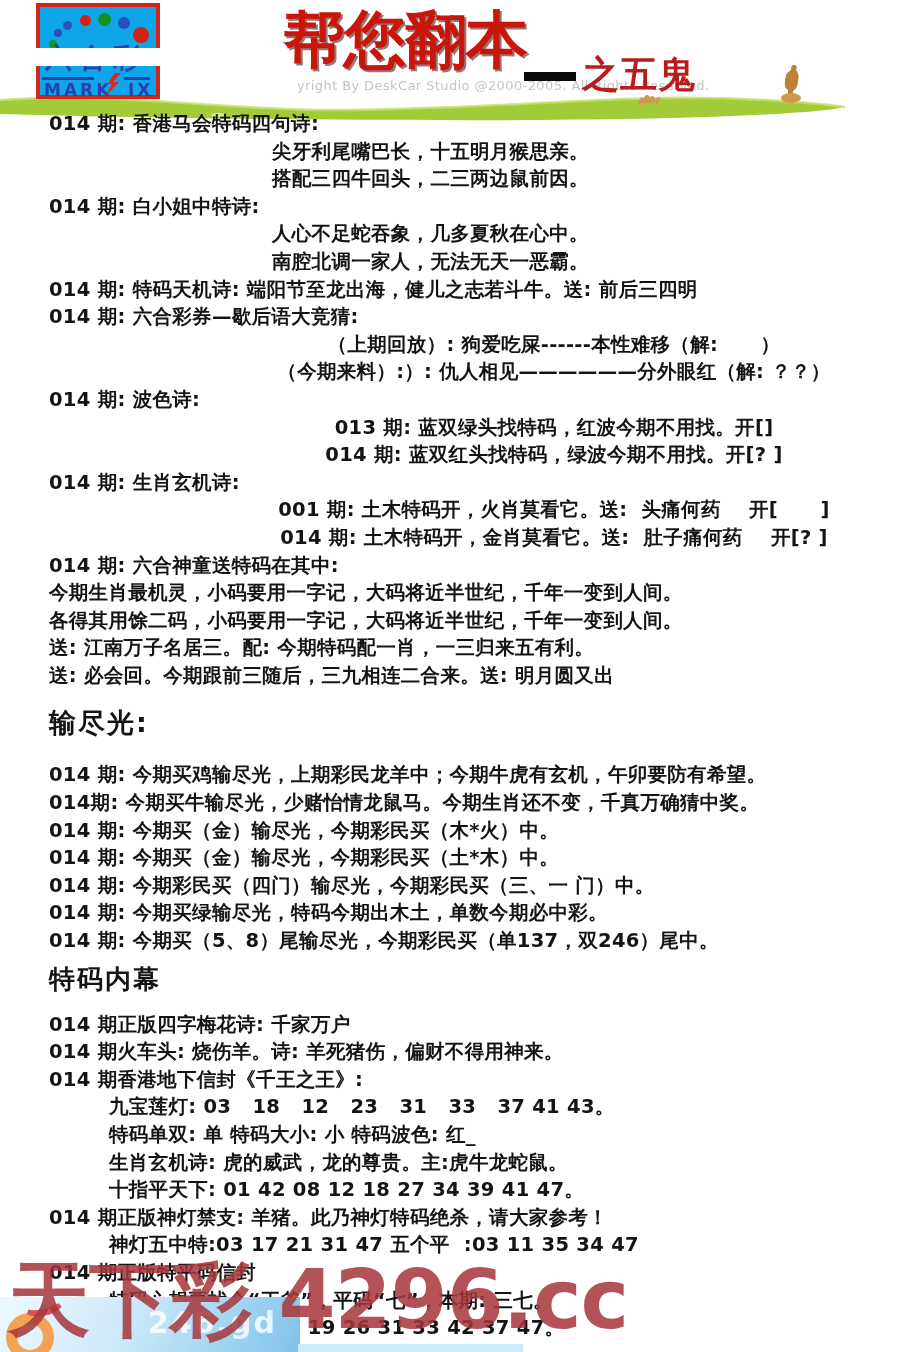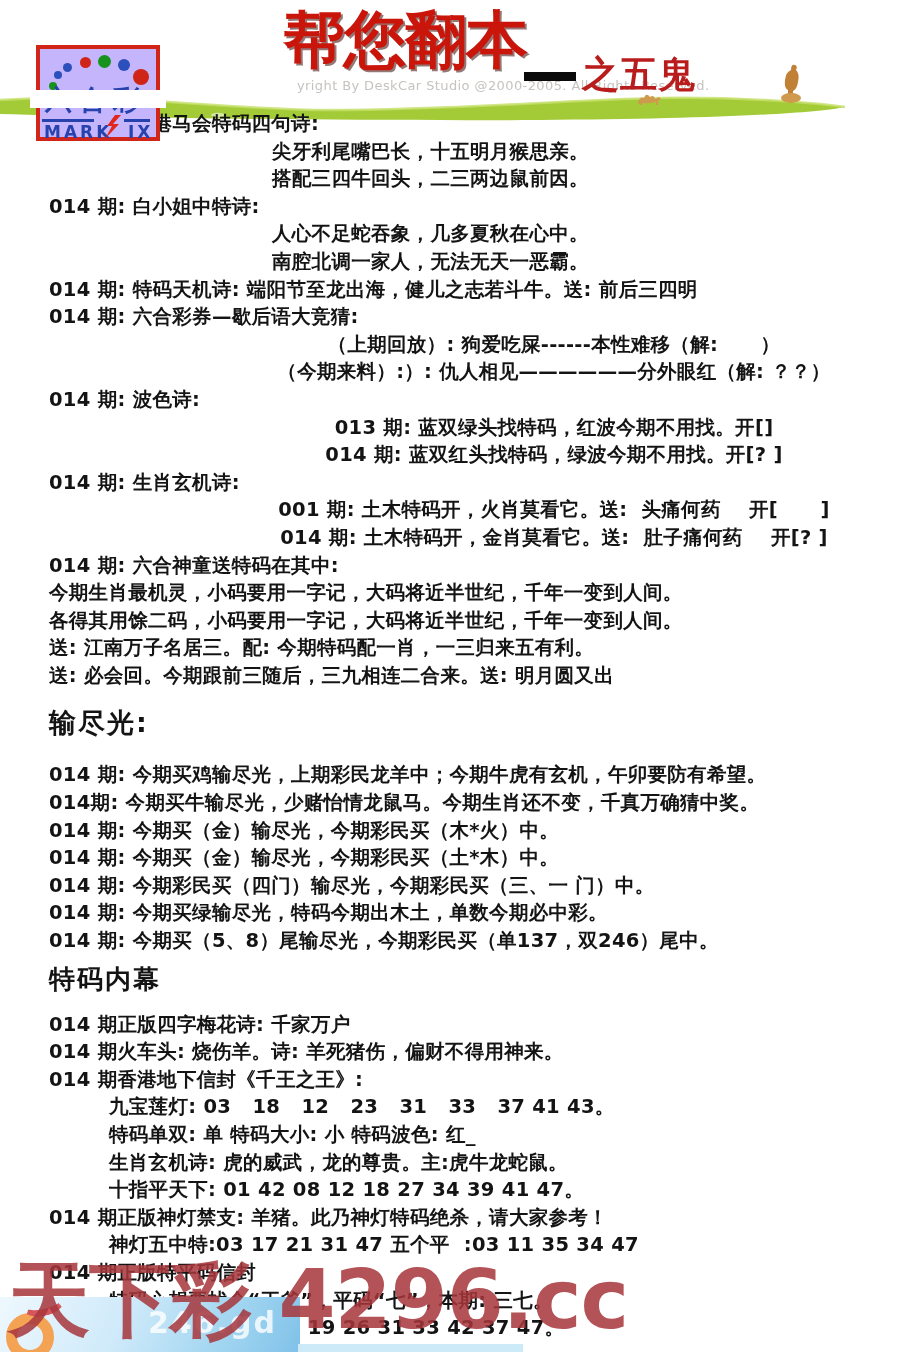--- a/index.html
+++ b/index.html
@@ -2,21 +2,21 @@
 <html><head>
 <meta charset="utf-8">
 <style>
   html,body{margin:0;padding:0;background:#fff;}
   .page{position:relative;width:898px;height:1352px;overflow:hidden;background:#fff;
         font-family:"DejaVu Sans",sans-serif;}
 
   
   .hdr{position:absolute;left:0;top:0;width:898px;height:126px;}
   .logo-box{position:absolute;left:36px;top:3px;width:124px;height:96px;
-            background:#c4b5fd;border:4px solid #d2251a;box-sizing:border-box;z-index:3;margin-top:42px;}
+            background:#0ea5e9;border:4px solid #d2251a;box-sizing:border-box;z-index:3;}
   .dot{position:absolute;border-radius:50%;}
   .brand{position:absolute;left:5px;top:33px;font-size:27px;font-weight:900;
          color:#2742ad;letter-spacing:7px;white-space:nowrap;z-index:1;}
   .white-band{position:absolute;left:-10px;top:41px;width:136px;height:18px;background:#fff;z-index:2;}
   .mark-rule{position:absolute;height:3px;background:#2742ad;z-index:3;}
   .mark-txt{position:absolute;font-size:17px;font-weight:900;color:#2742ad;
             letter-spacing:3px;z-index:3;white-space:nowrap;}
   .bolt{position:absolute;left:64px;top:66px;z-index:4;}
 
   .title-red{position:absolute;left:283px;top:-2px;font-size:62px;font-weight:900;

